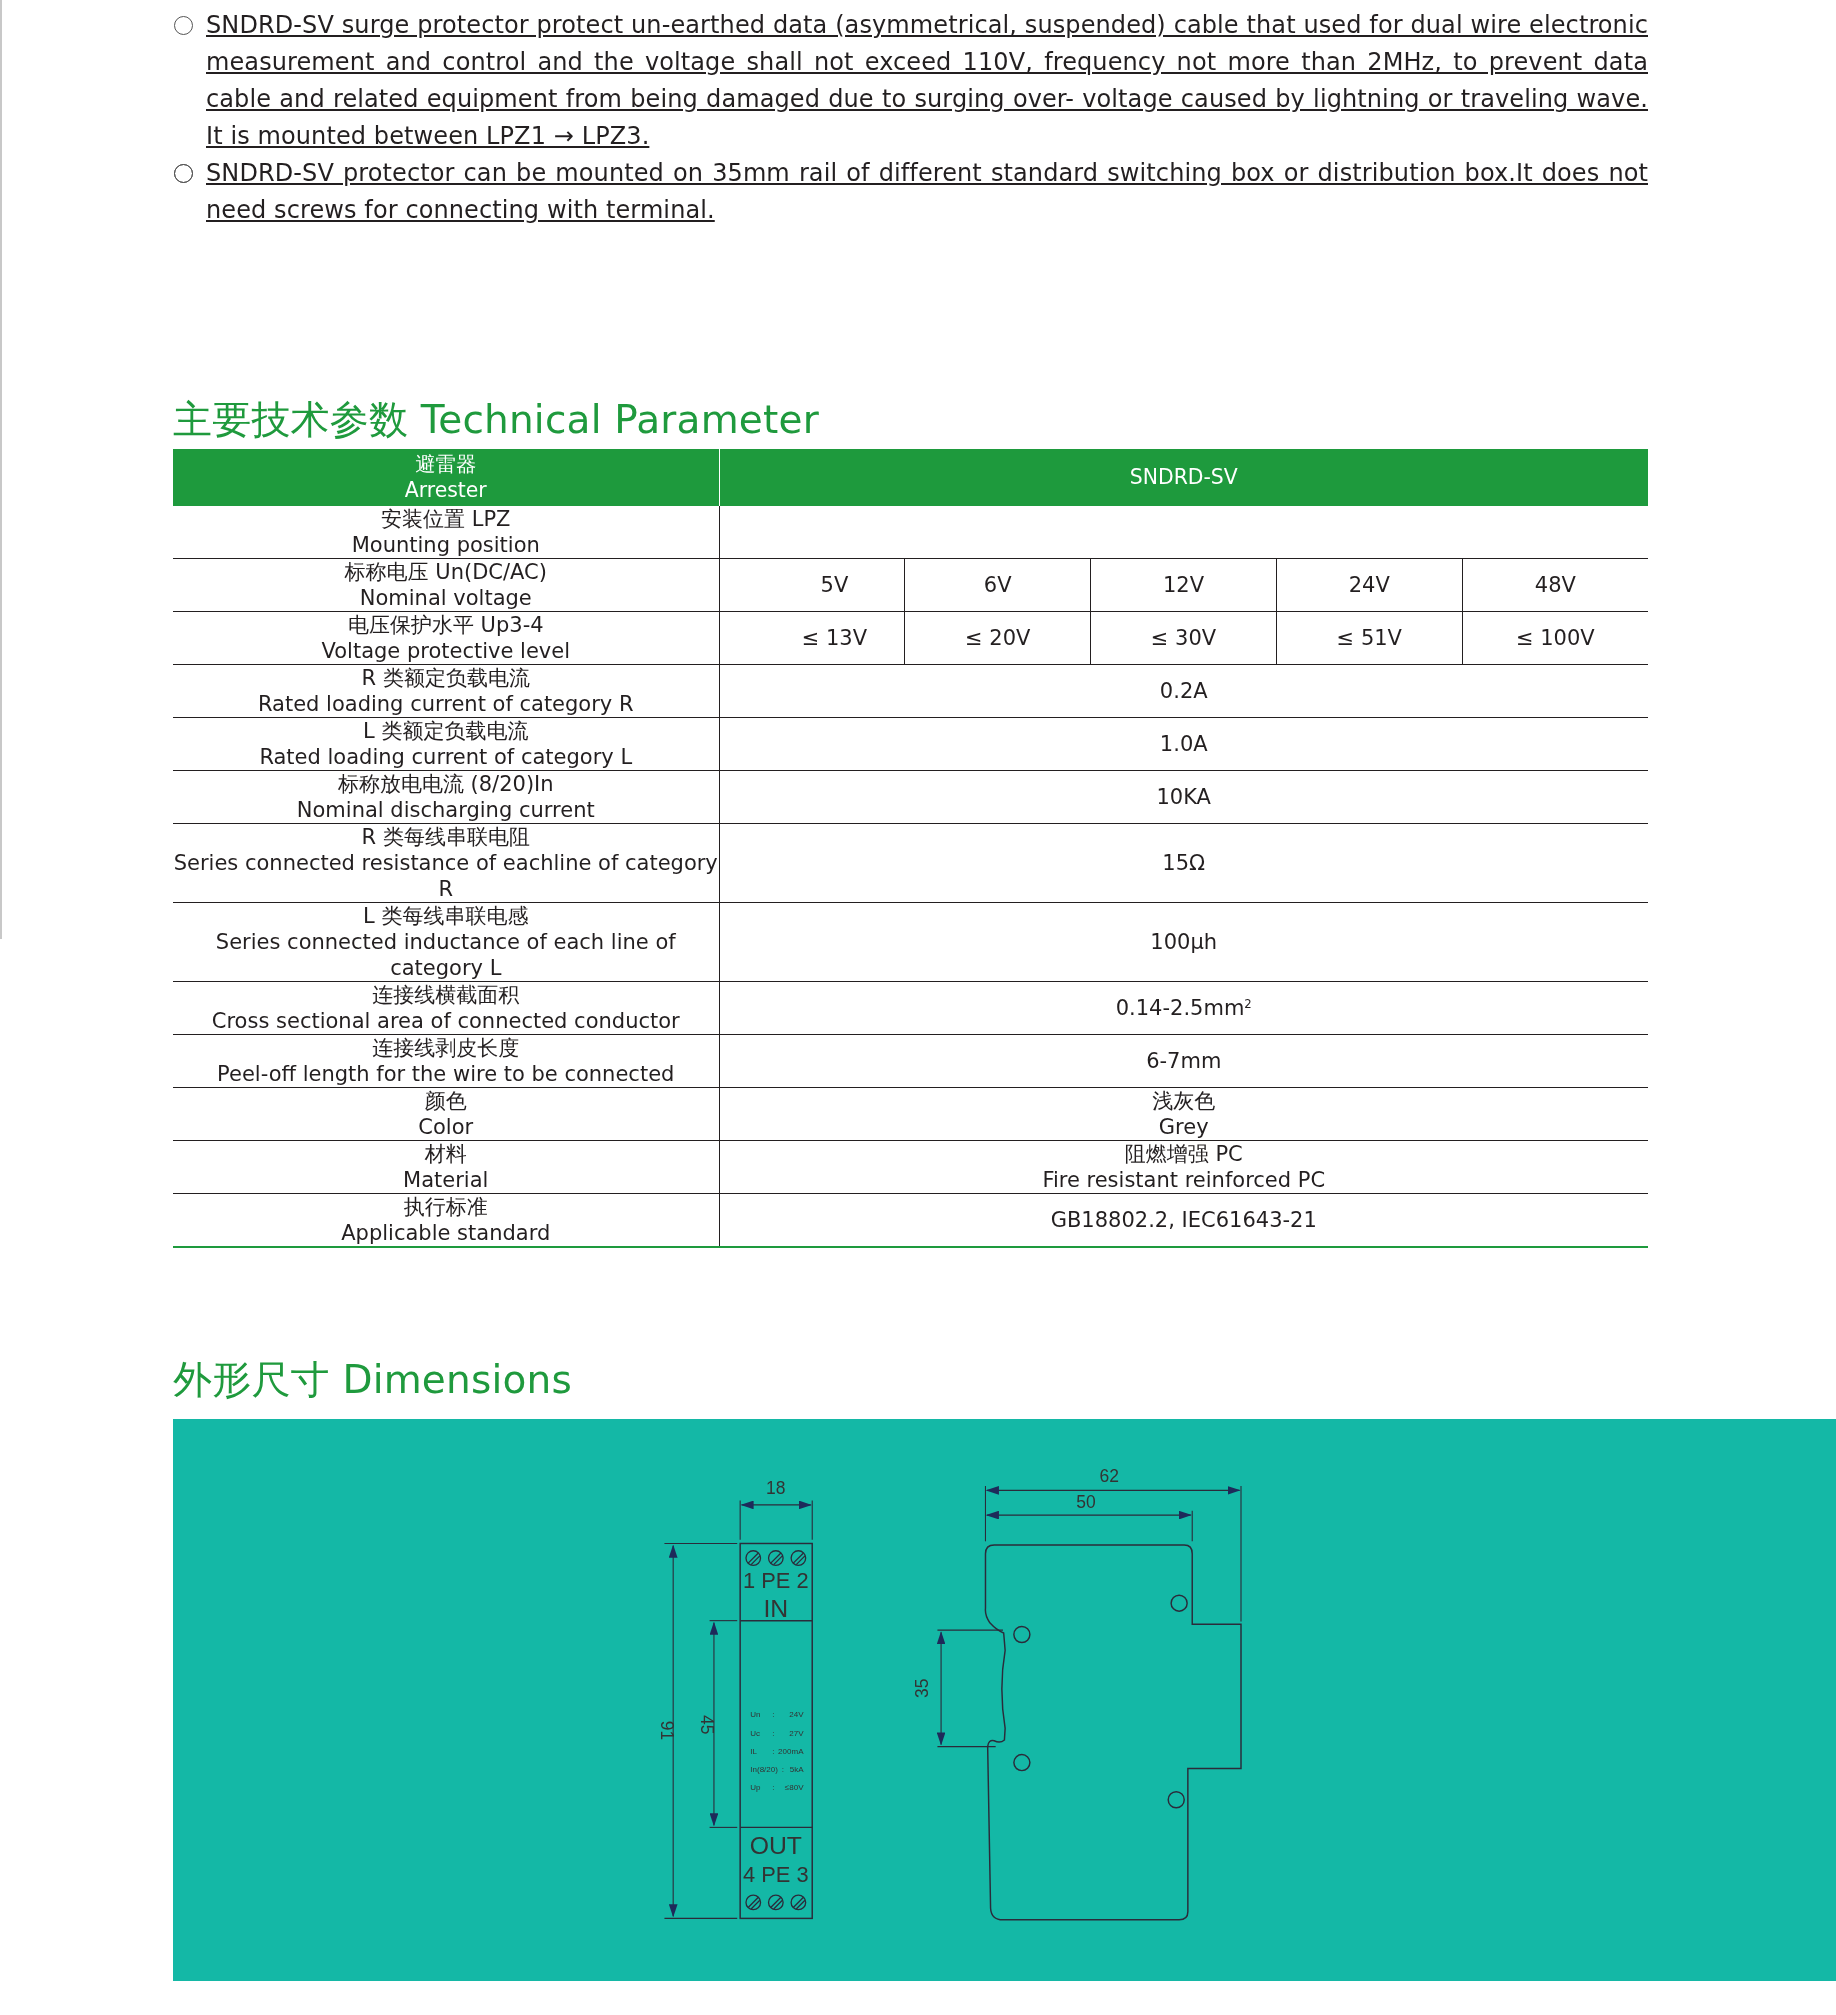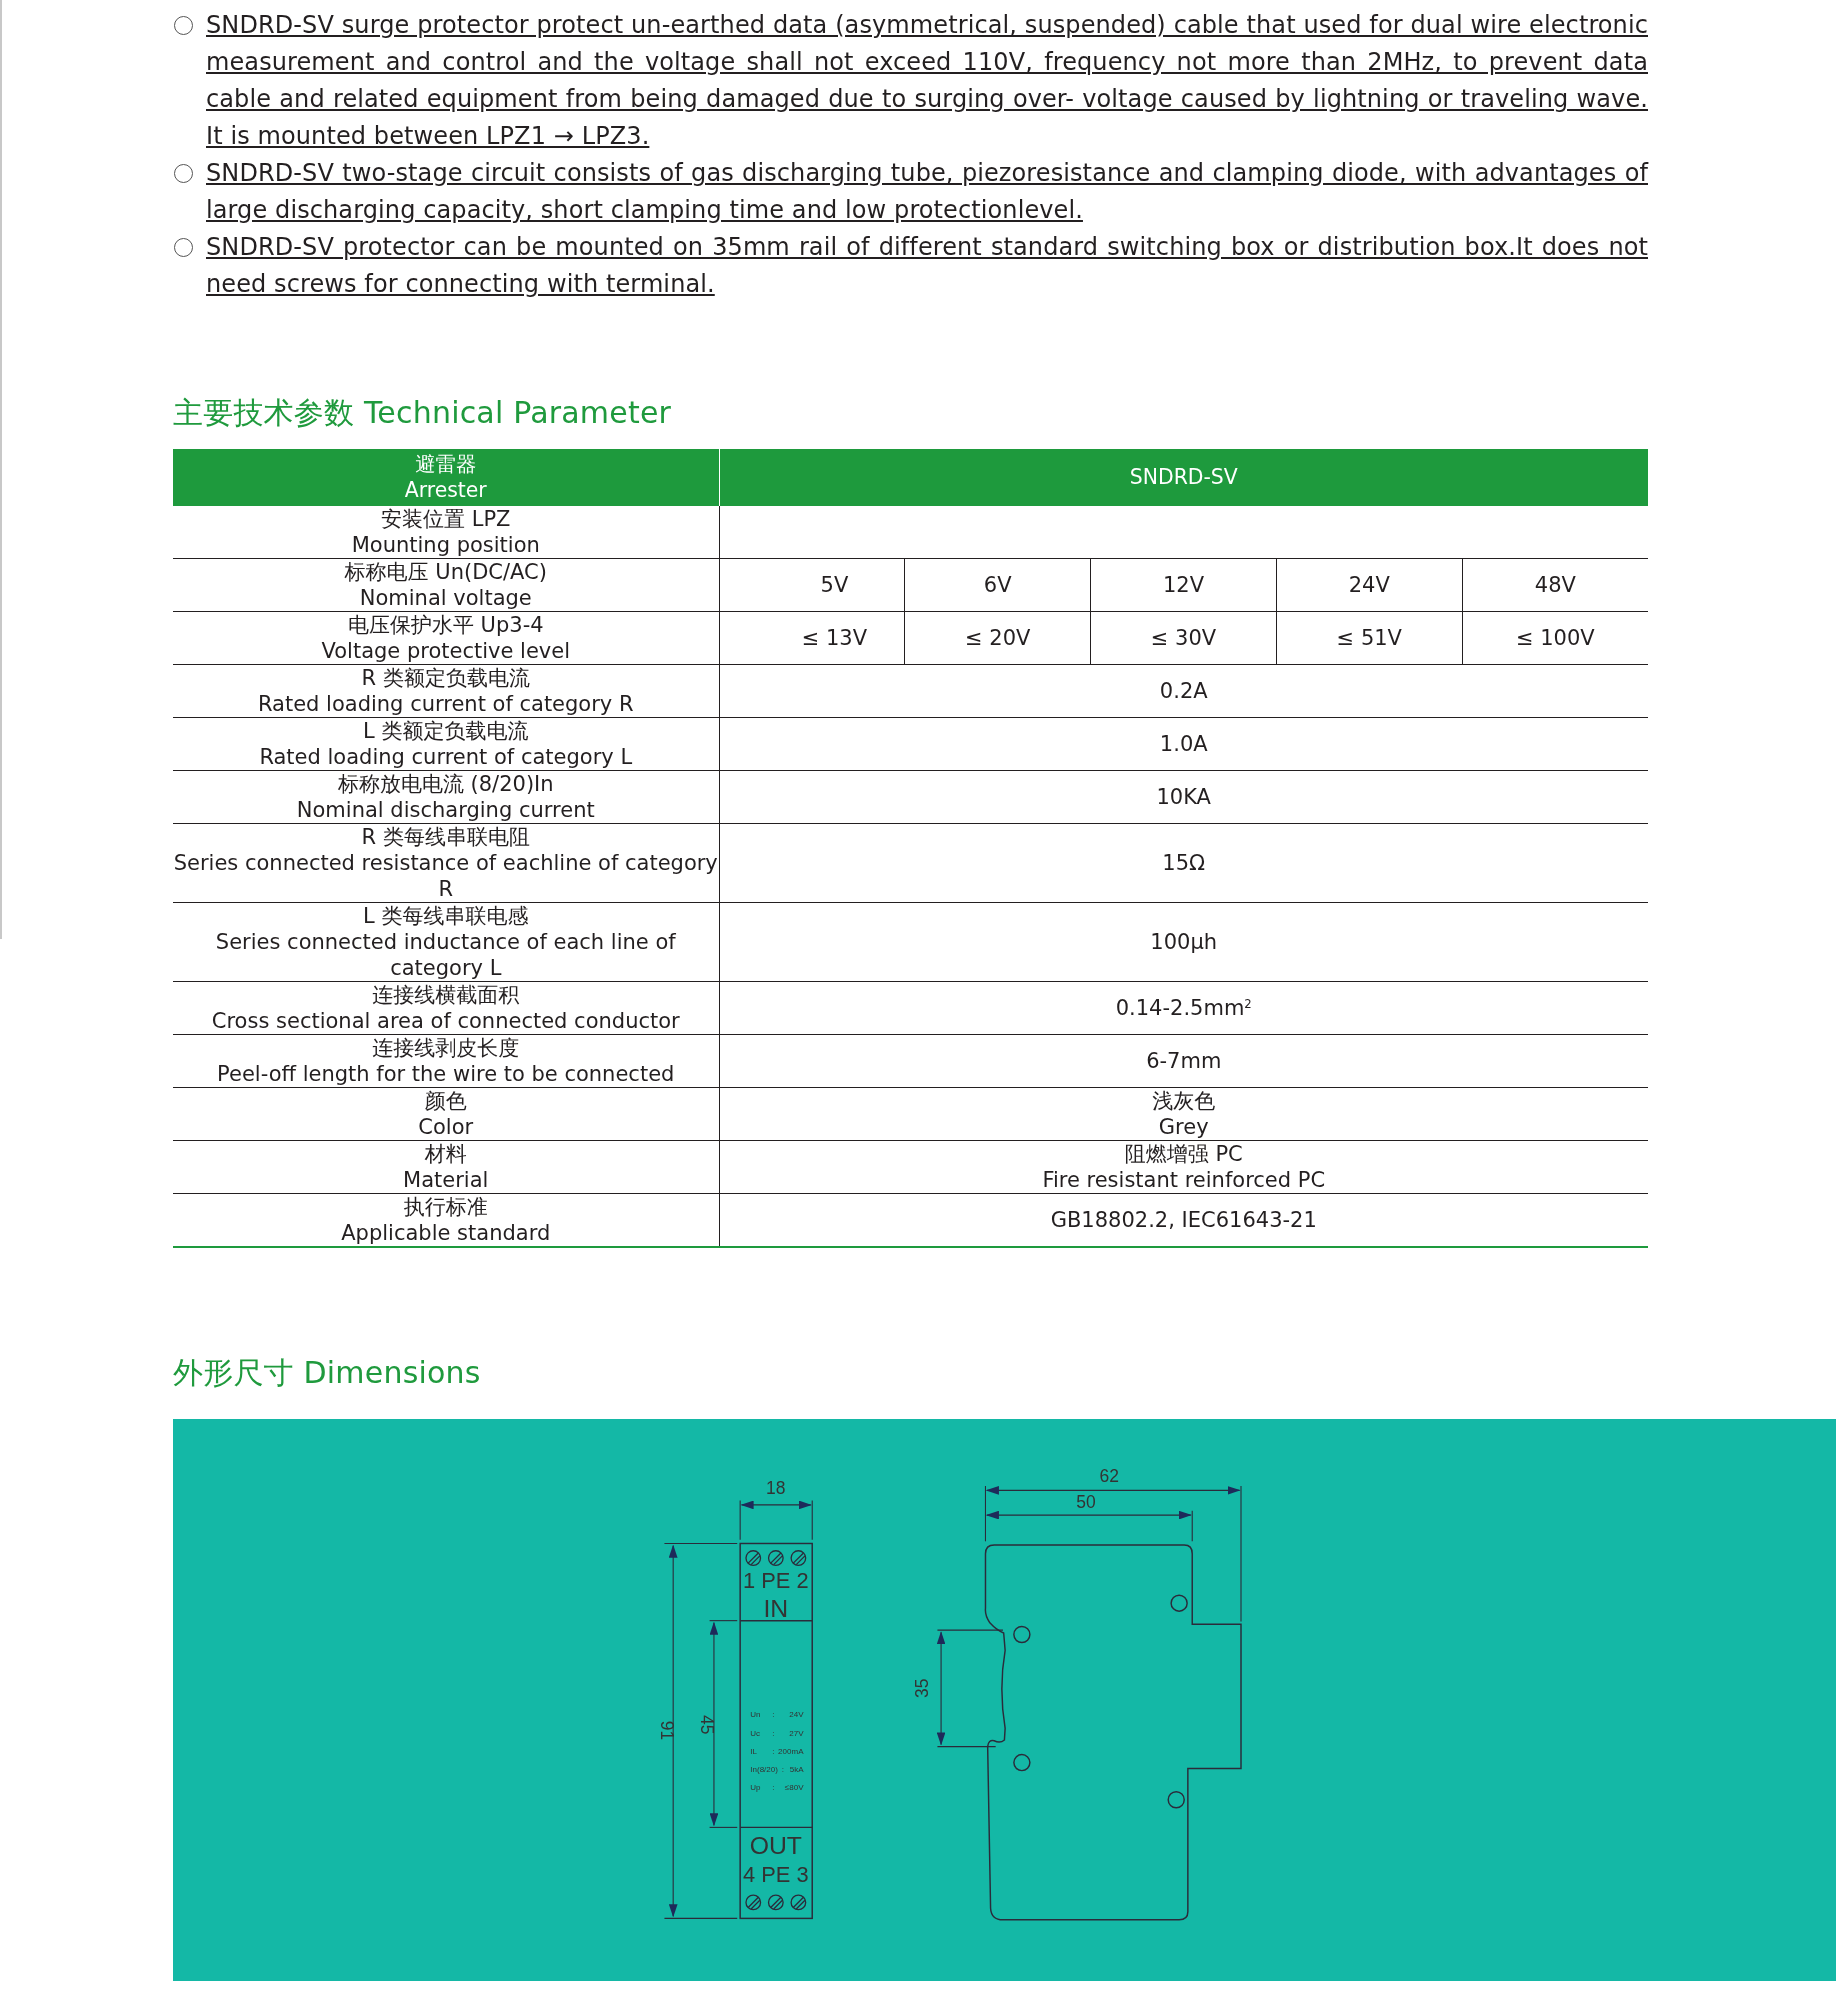--- a/index.html
+++ b/index.html
@@ -6,21 +6,21 @@
   body { width:1837px; height:2015px; position:relative; overflow:hidden;
          font-family:"DejaVu Sans", "Liberation Sans", sans-serif; color:#231f20; }
   .left-rule { position:absolute; left:0; top:0; width:1.5px; height:939px; background:#c8c8c8; }
 
   .intro { position:absolute; left:173px; top:7.3px; width:1475px;text-decoration:underline; }
   .intro-item { position:relative; padding-left:33px; font-size:24px; line-height:37px;
                 text-align:justify; text-align-last:left; letter-spacing:0.1px; }
   .intro-item .bullet { position:absolute; left:0.7px; top:8.7px; width:19px; height:19px;
                         border:1.2px solid #555; border-radius:50%; box-sizing:border-box; }
 
-  .section-title { position:absolute; left:173px; font-size:30px; color:#1f9a3d; font-weight:normal; letter-spacing:0.2px; }
+  .section-title { position:absolute; left:173px; font-size:39px; color:#1f9a3d; font-weight:normal; letter-spacing:0.2px; }
   #tp-title { top:393px; }
   #dim-title { top:1353px; }
 
   table.spec { position:absolute; left:173px; top:449px; width:1475px; border-collapse:collapse; table-layout:fixed; }
   table.spec td { text-align:center; vertical-align:middle; font-size:21px; line-height:26px; padding:0; height:51px; }
   table.spec td.label { width:546px; border-right:1.5px solid #231f20; }
   table.spec tr.head td { background:#1e9a3d; color:#ffffff; height:57px; font-size:20.4px; line-height:25.5px; }
   table.spec tr.head td.label { border-right:1.5px solid #ffffff; }
   table.spec tr.body td { border-bottom:1.8px solid #231f20; }
   table.spec tr.body td.sub { border-left:1.5px solid #231f20; }
@@ -37,21 +37,20 @@
 
 <div class="left-rule"></div>
 
 <div class="intro">
   <div class="intro-item">
     <span class="bullet"></span>
     <span>SNDRD-SV surge protector protect un-earthed data (asymmetrical, suspended) cable that used for dual wire electronic measurement and control and the voltage shall not exceed 110V, frequency not more than 2MHz, to prevent data cable and related equipment from being damaged due to surging over- voltage caused by lightning or traveling wave. It is mounted between LPZ1 → LPZ3.</span>
   </div>
   <div class="intro-item">
     <span class="bullet"></span>
-    <span>SNDRD-SV two-stage circuit consists of gas discharging tube, piezoresistance and clamping diode, with advantages of large discharging capacity, short clamping time and low protectionlevel.</span>
   </div>
   <div class="intro-item">
     <span class="bullet"></span>
     <span>SNDRD-SV protector can be mounted on 35mm rail of different standard switching box or distribution box.It does not need screws for connecting with terminal.</span>
   </div>
 </div>
 
 <div class="section-title" id="tp-title">主要技术参数 Technical Parameter</div>
 
 <table class="spec">

